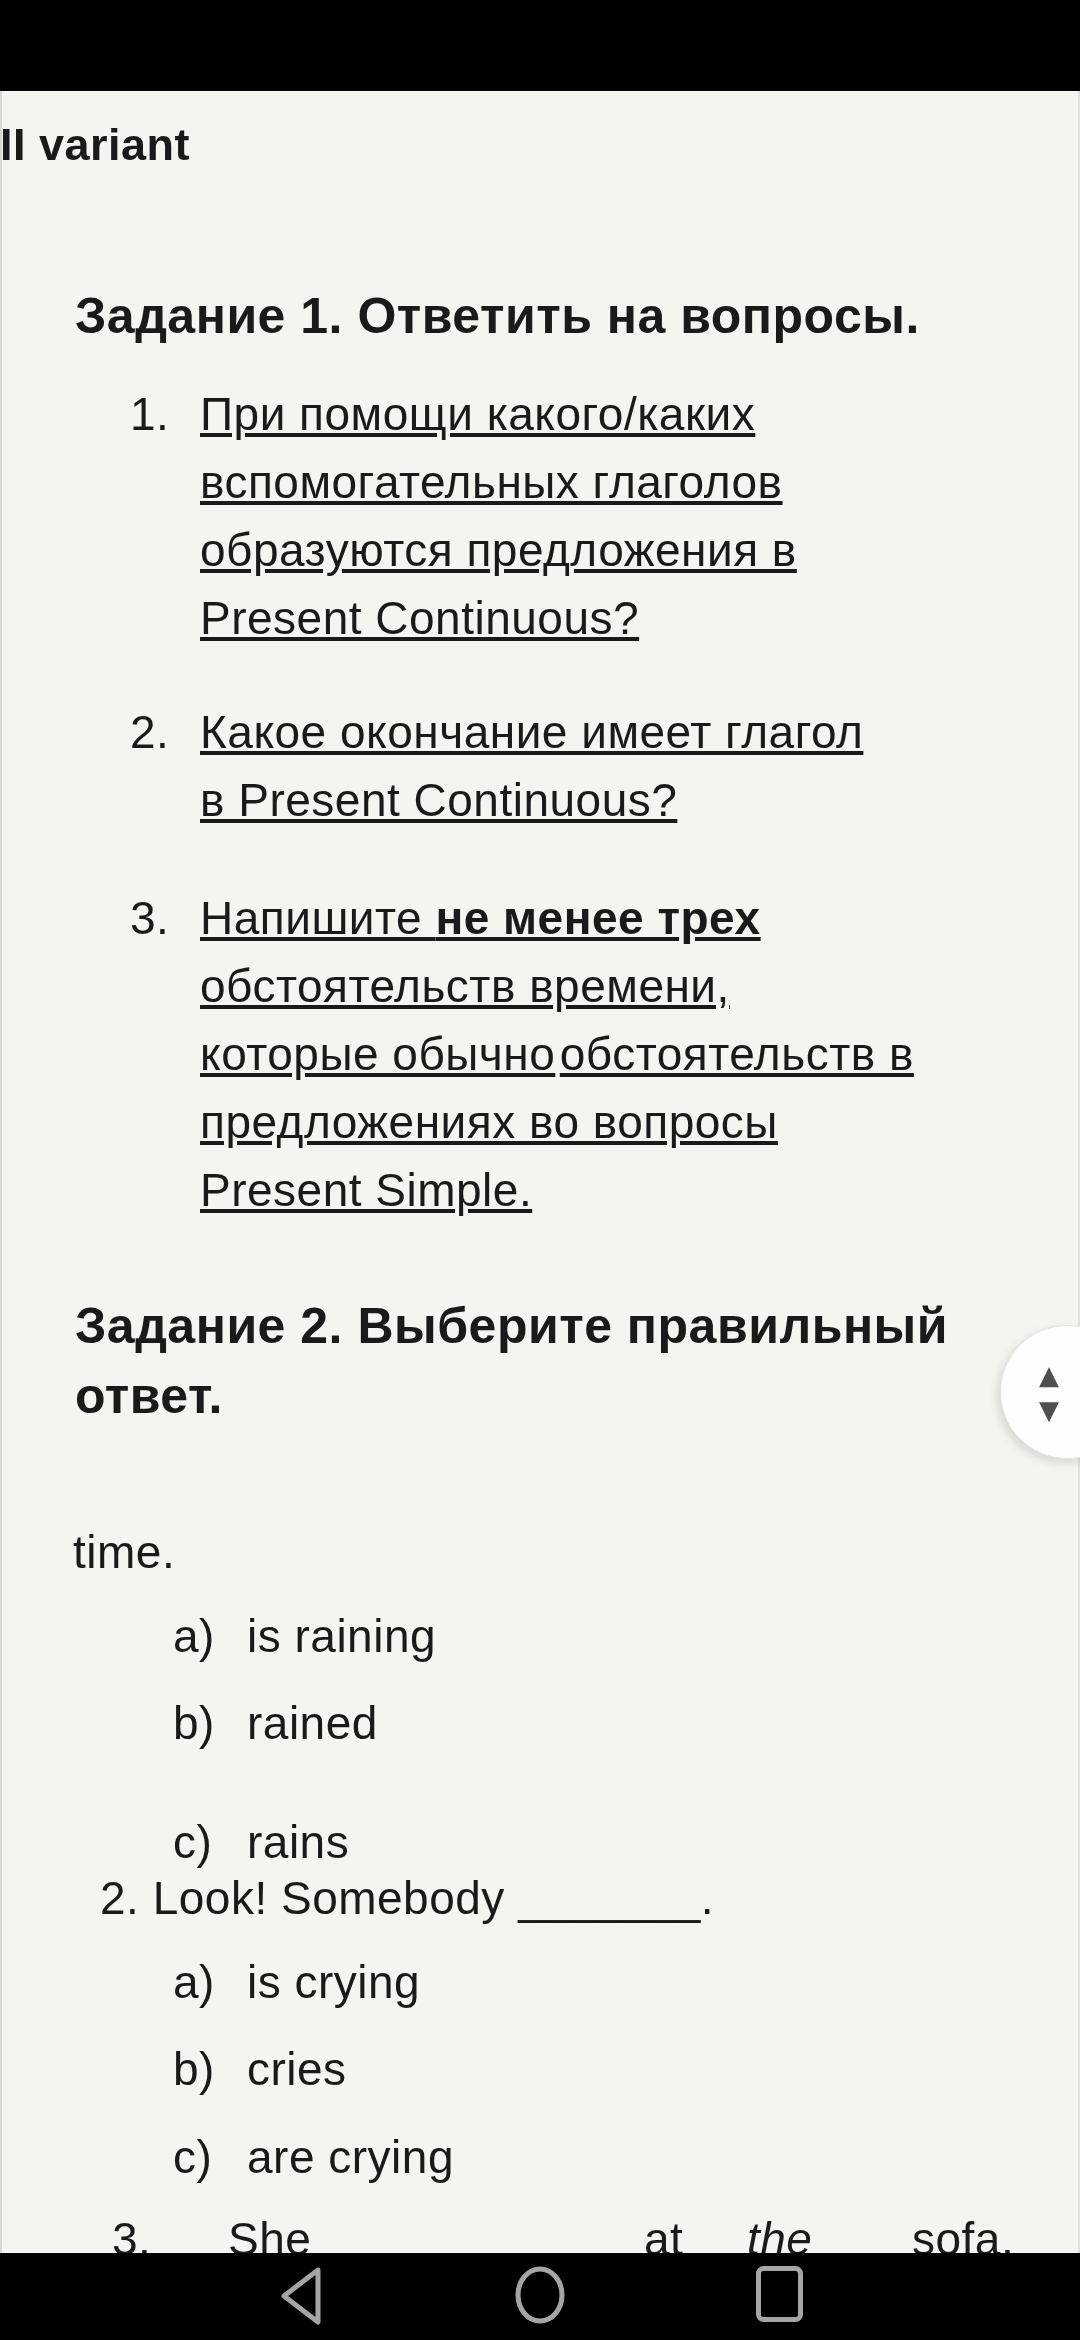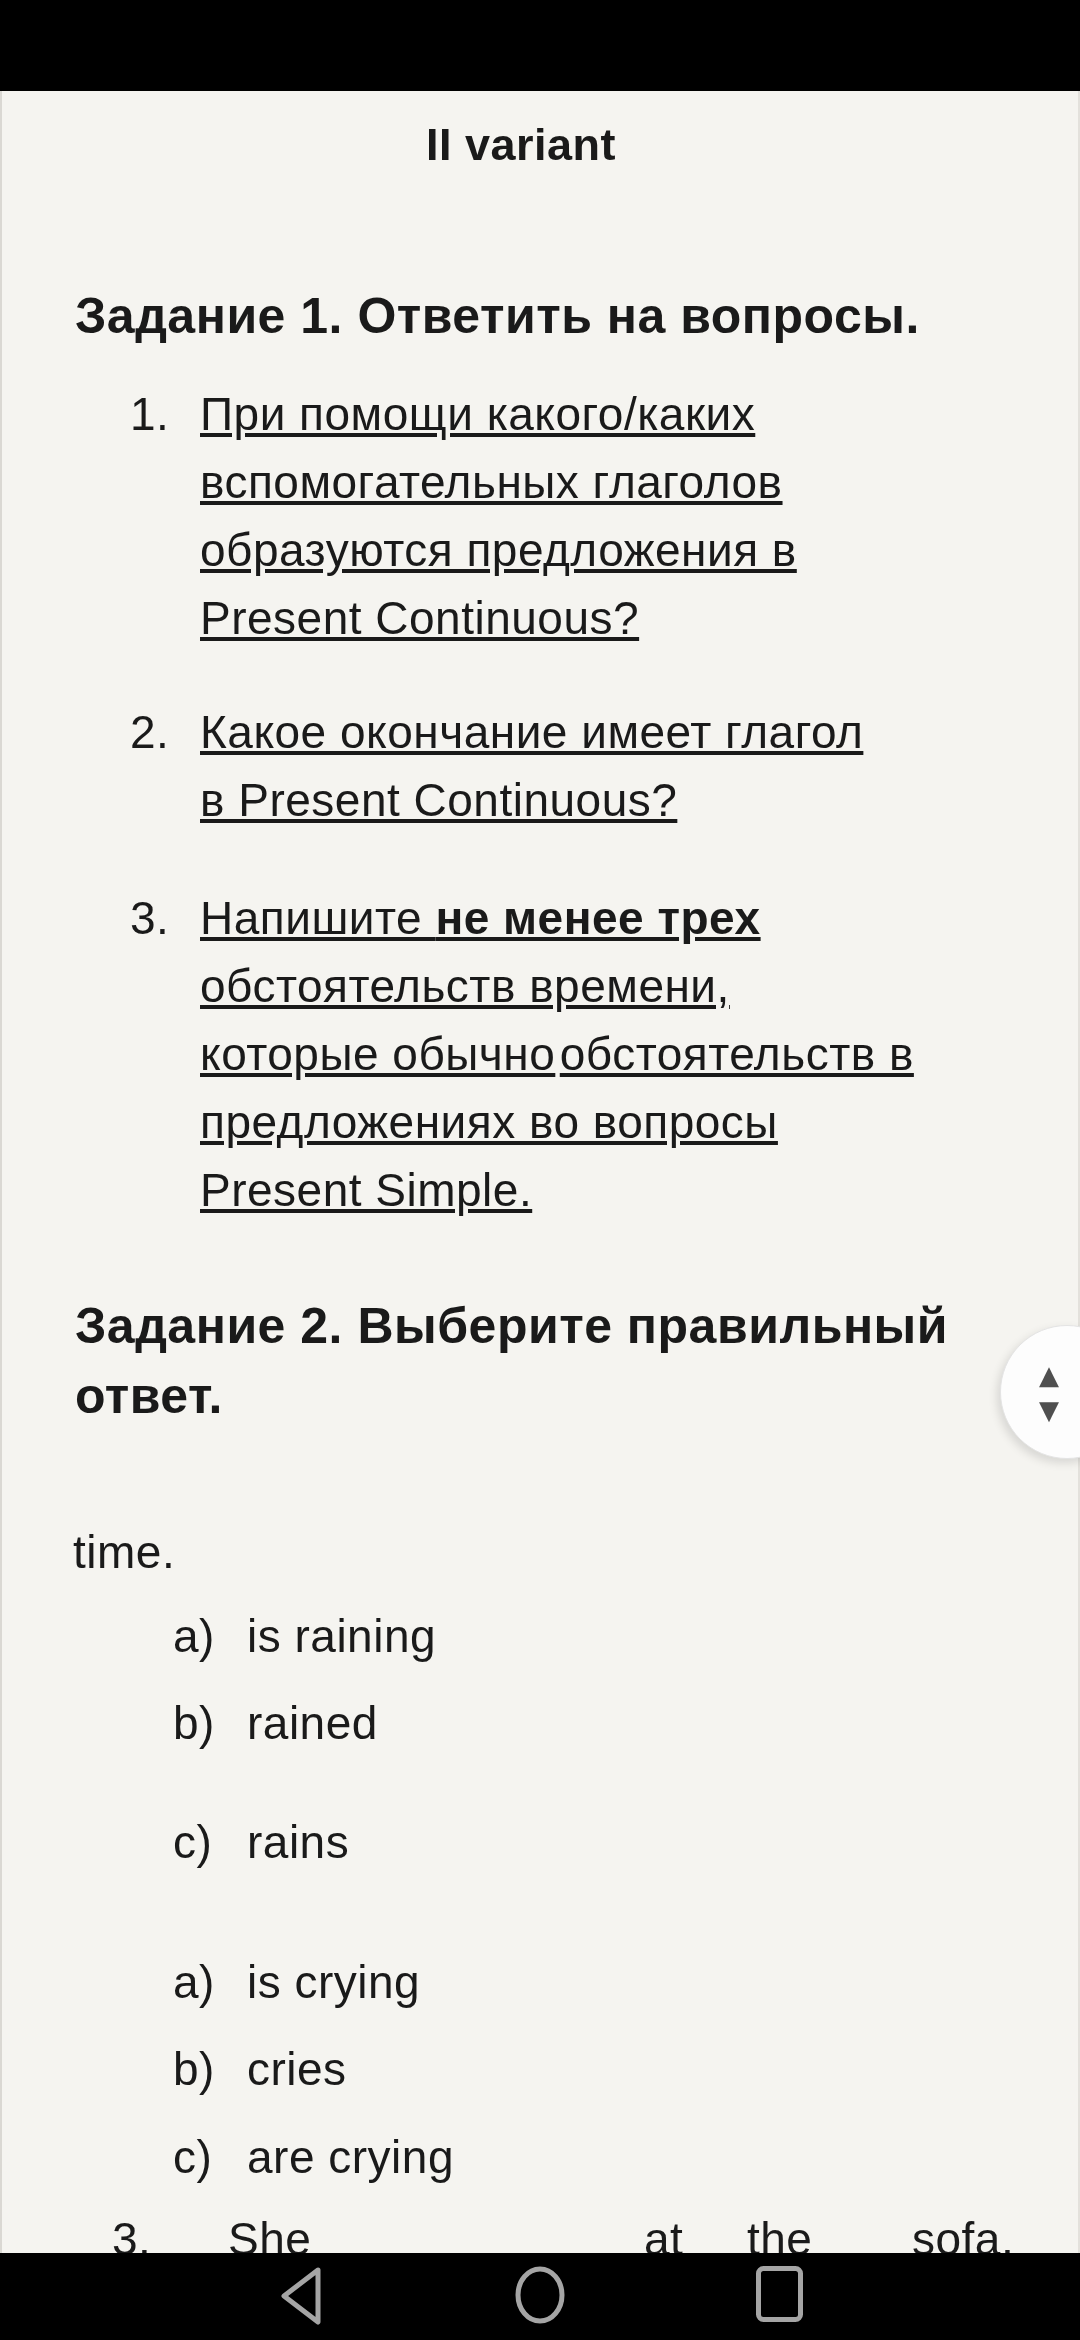--- a/index.html
+++ b/index.html
@@ -29,21 +29,20 @@
     width: 1080px;
     height: 2162px;
     background: #f5f4f0;
     overflow: hidden;
     box-shadow: inset 2px 0 0 #dad8d3, inset -2px 0 0 #e3e1dc;
   }
   .doc-title {
     position: absolute;
     top: 28px; left: 0;
     width: 1042px;
-    text-align: center;
     font-size: 45px;
     font-weight: 700;
     letter-spacing: 0.5px;
   }
   .h-bold {
     position: absolute;
     left: 75px;
     font-size: 50px;
     font-weight: 700;
     letter-spacing: 0.5px;
@@ -112,21 +111,21 @@
     left: 112px;
     width: 930px;
     height: 60px;
     font-size: 46px;
     letter-spacing: 0.5px;
   }
   .q3row span { position: absolute; top: 0; white-space: nowrap; }
   .q3w1 { left: 0; }
   .q3w2 { left: 116px; }
   .q3w3 { left: 532px; }
-  .q3w4 { left: 635px; }
+  .q3w4 { left: 635px; font-style: italic; }
   .q3w5 { left: 800px; }
 
   .scrollpill {
     position: absolute;
     top: 1234px;
     left: 1000px;
     width: 134px;
     height: 134px;
     border-radius: 50%;
     background: #fdfdfd;
@@ -214,20 +213,21 @@
     <div class="opt" style="top:1517px">
       <span class="optlabel">a)</span><span>is raining</span>
     </div>
     <div class="opt" style="top:1604px">
       <span class="optlabel">b)</span><span>rained</span>
     </div>
     <div class="opt" style="top:1723px">
       <span class="optlabel">c)</span><span>rains</span>
     </div>
 
+    <div class="plainline" style="top:1779px; left:100px">2. Look! Somebody _______.</div>
 
     <div class="opt" style="top:1863px">
       <span class="optlabel">a)</span><span>is crying</span>
     </div>
     <div class="opt" style="top:1950px">
       <span class="optlabel">b)</span><span>cries</span>
     </div>
     <div class="opt" style="top:2038px">
       <span class="optlabel">c)</span><span>are crying</span>
     </div>

